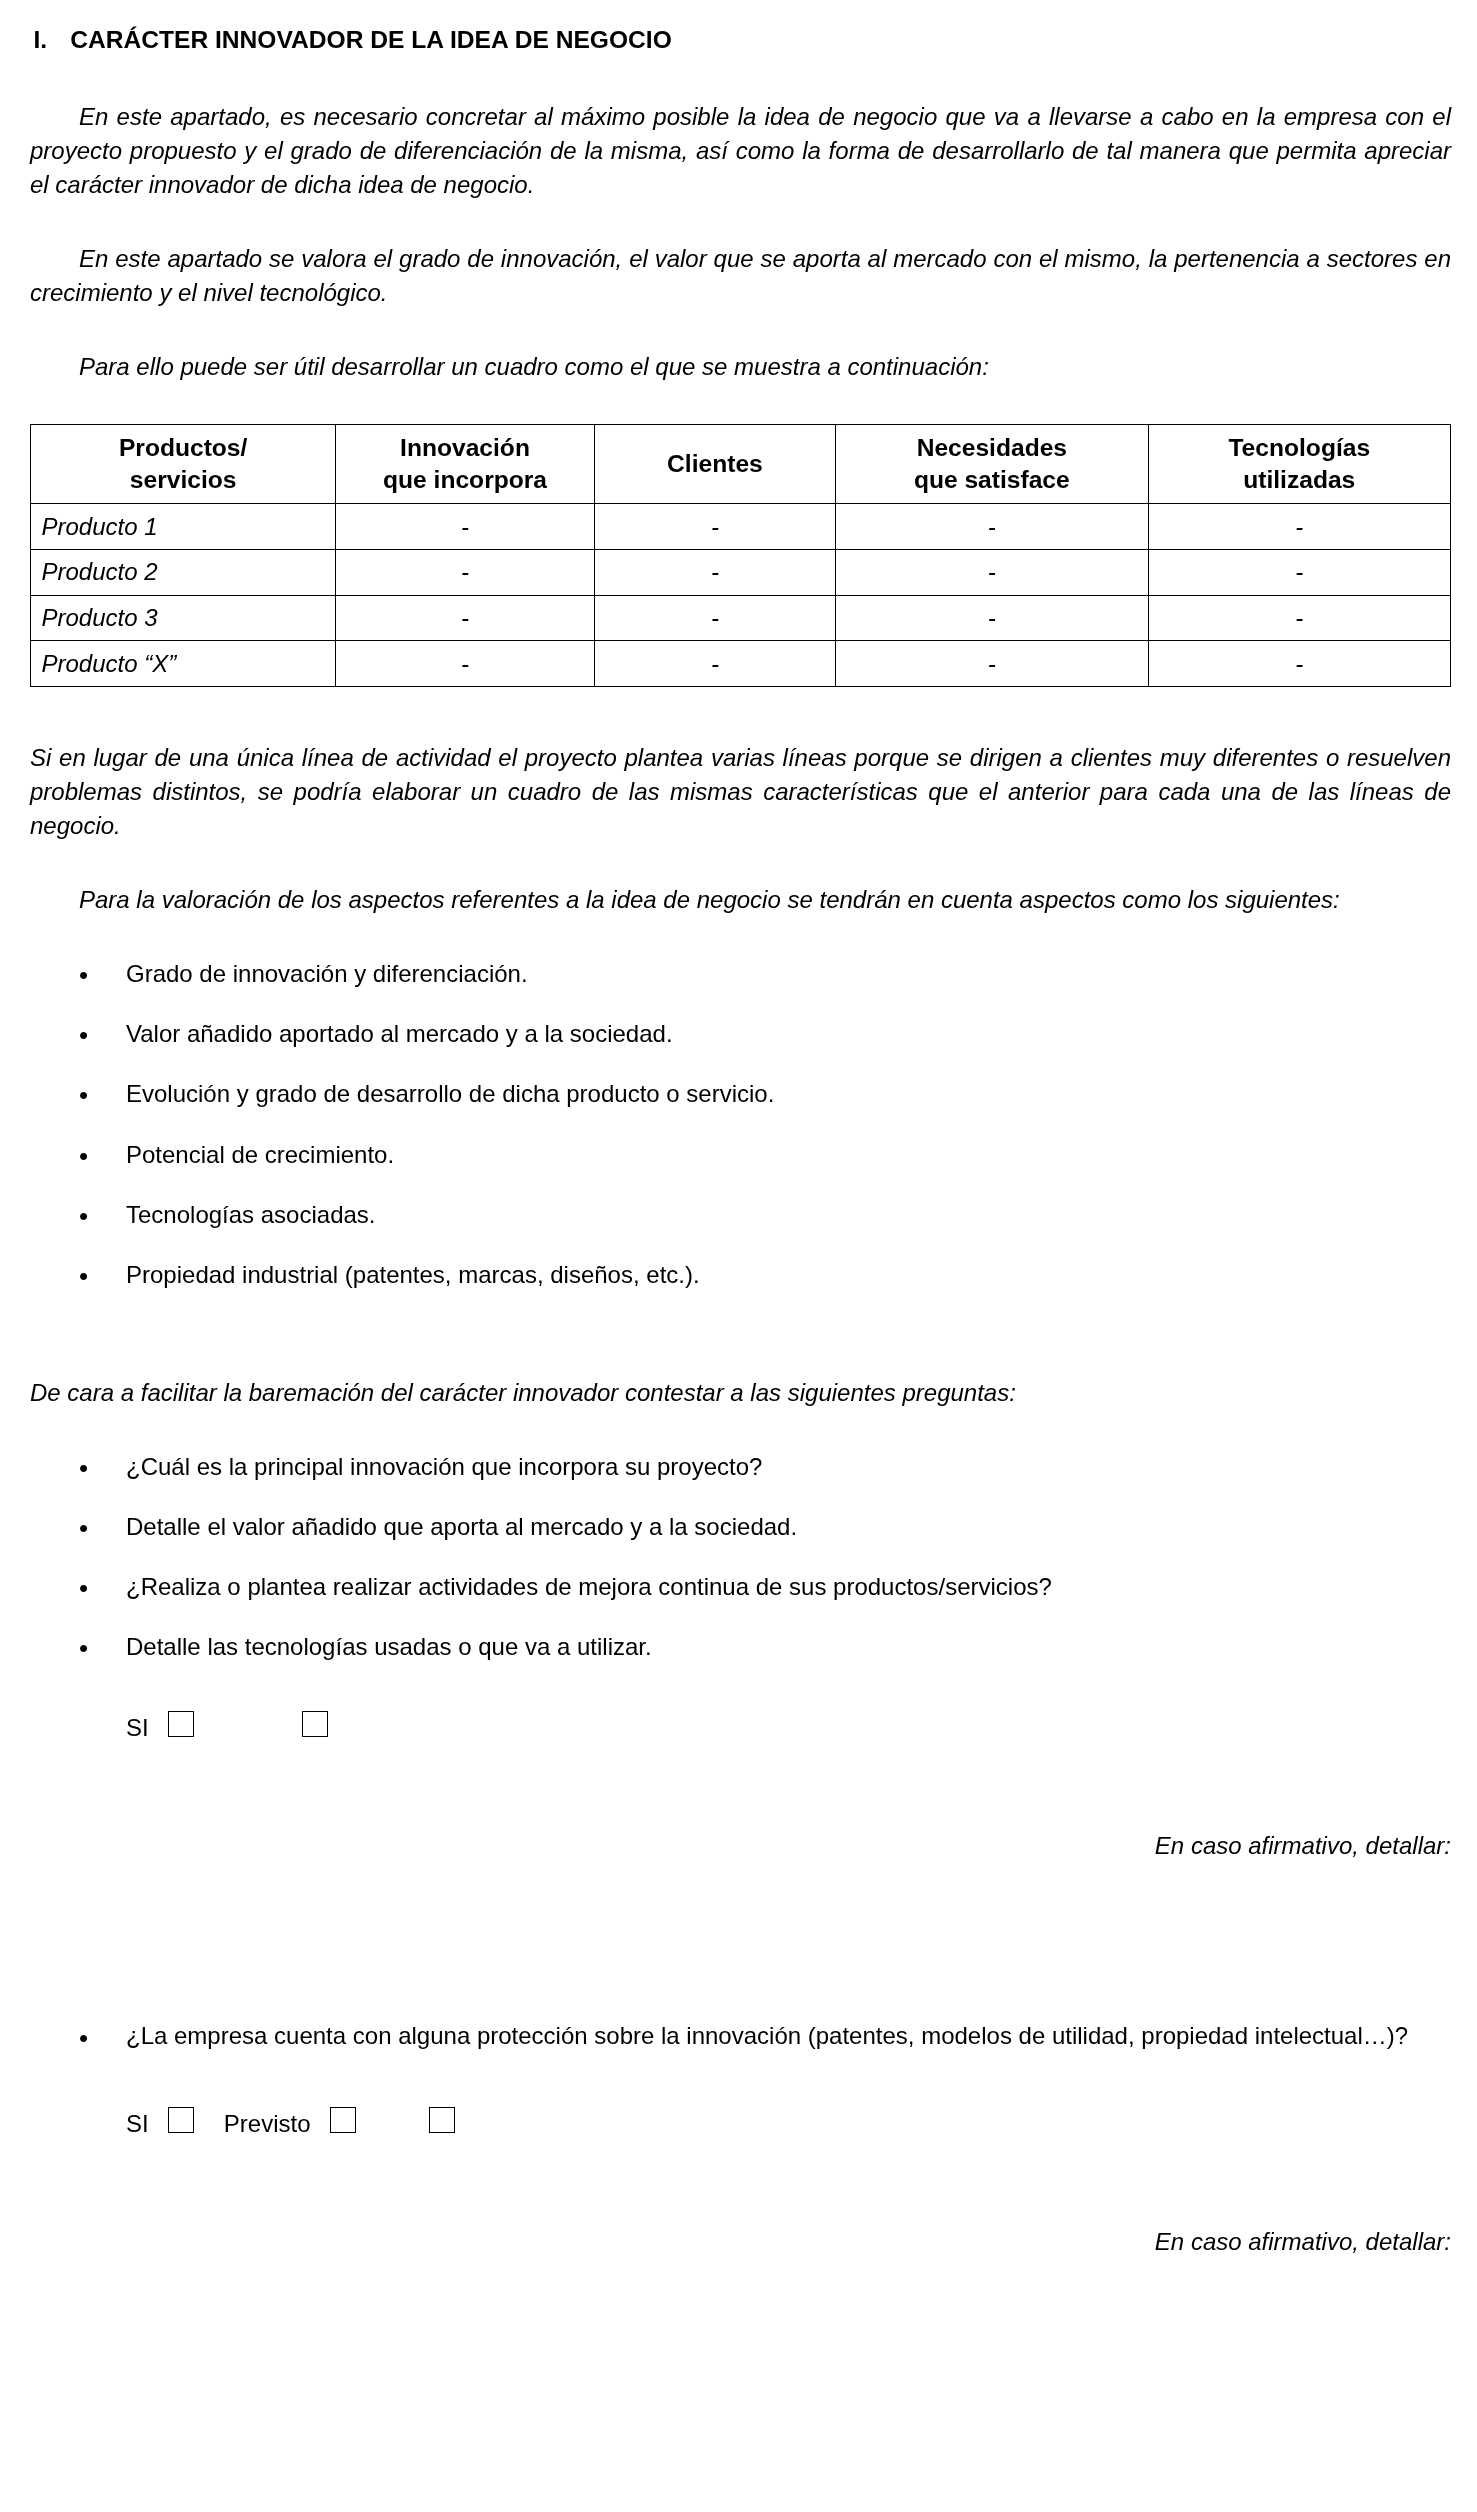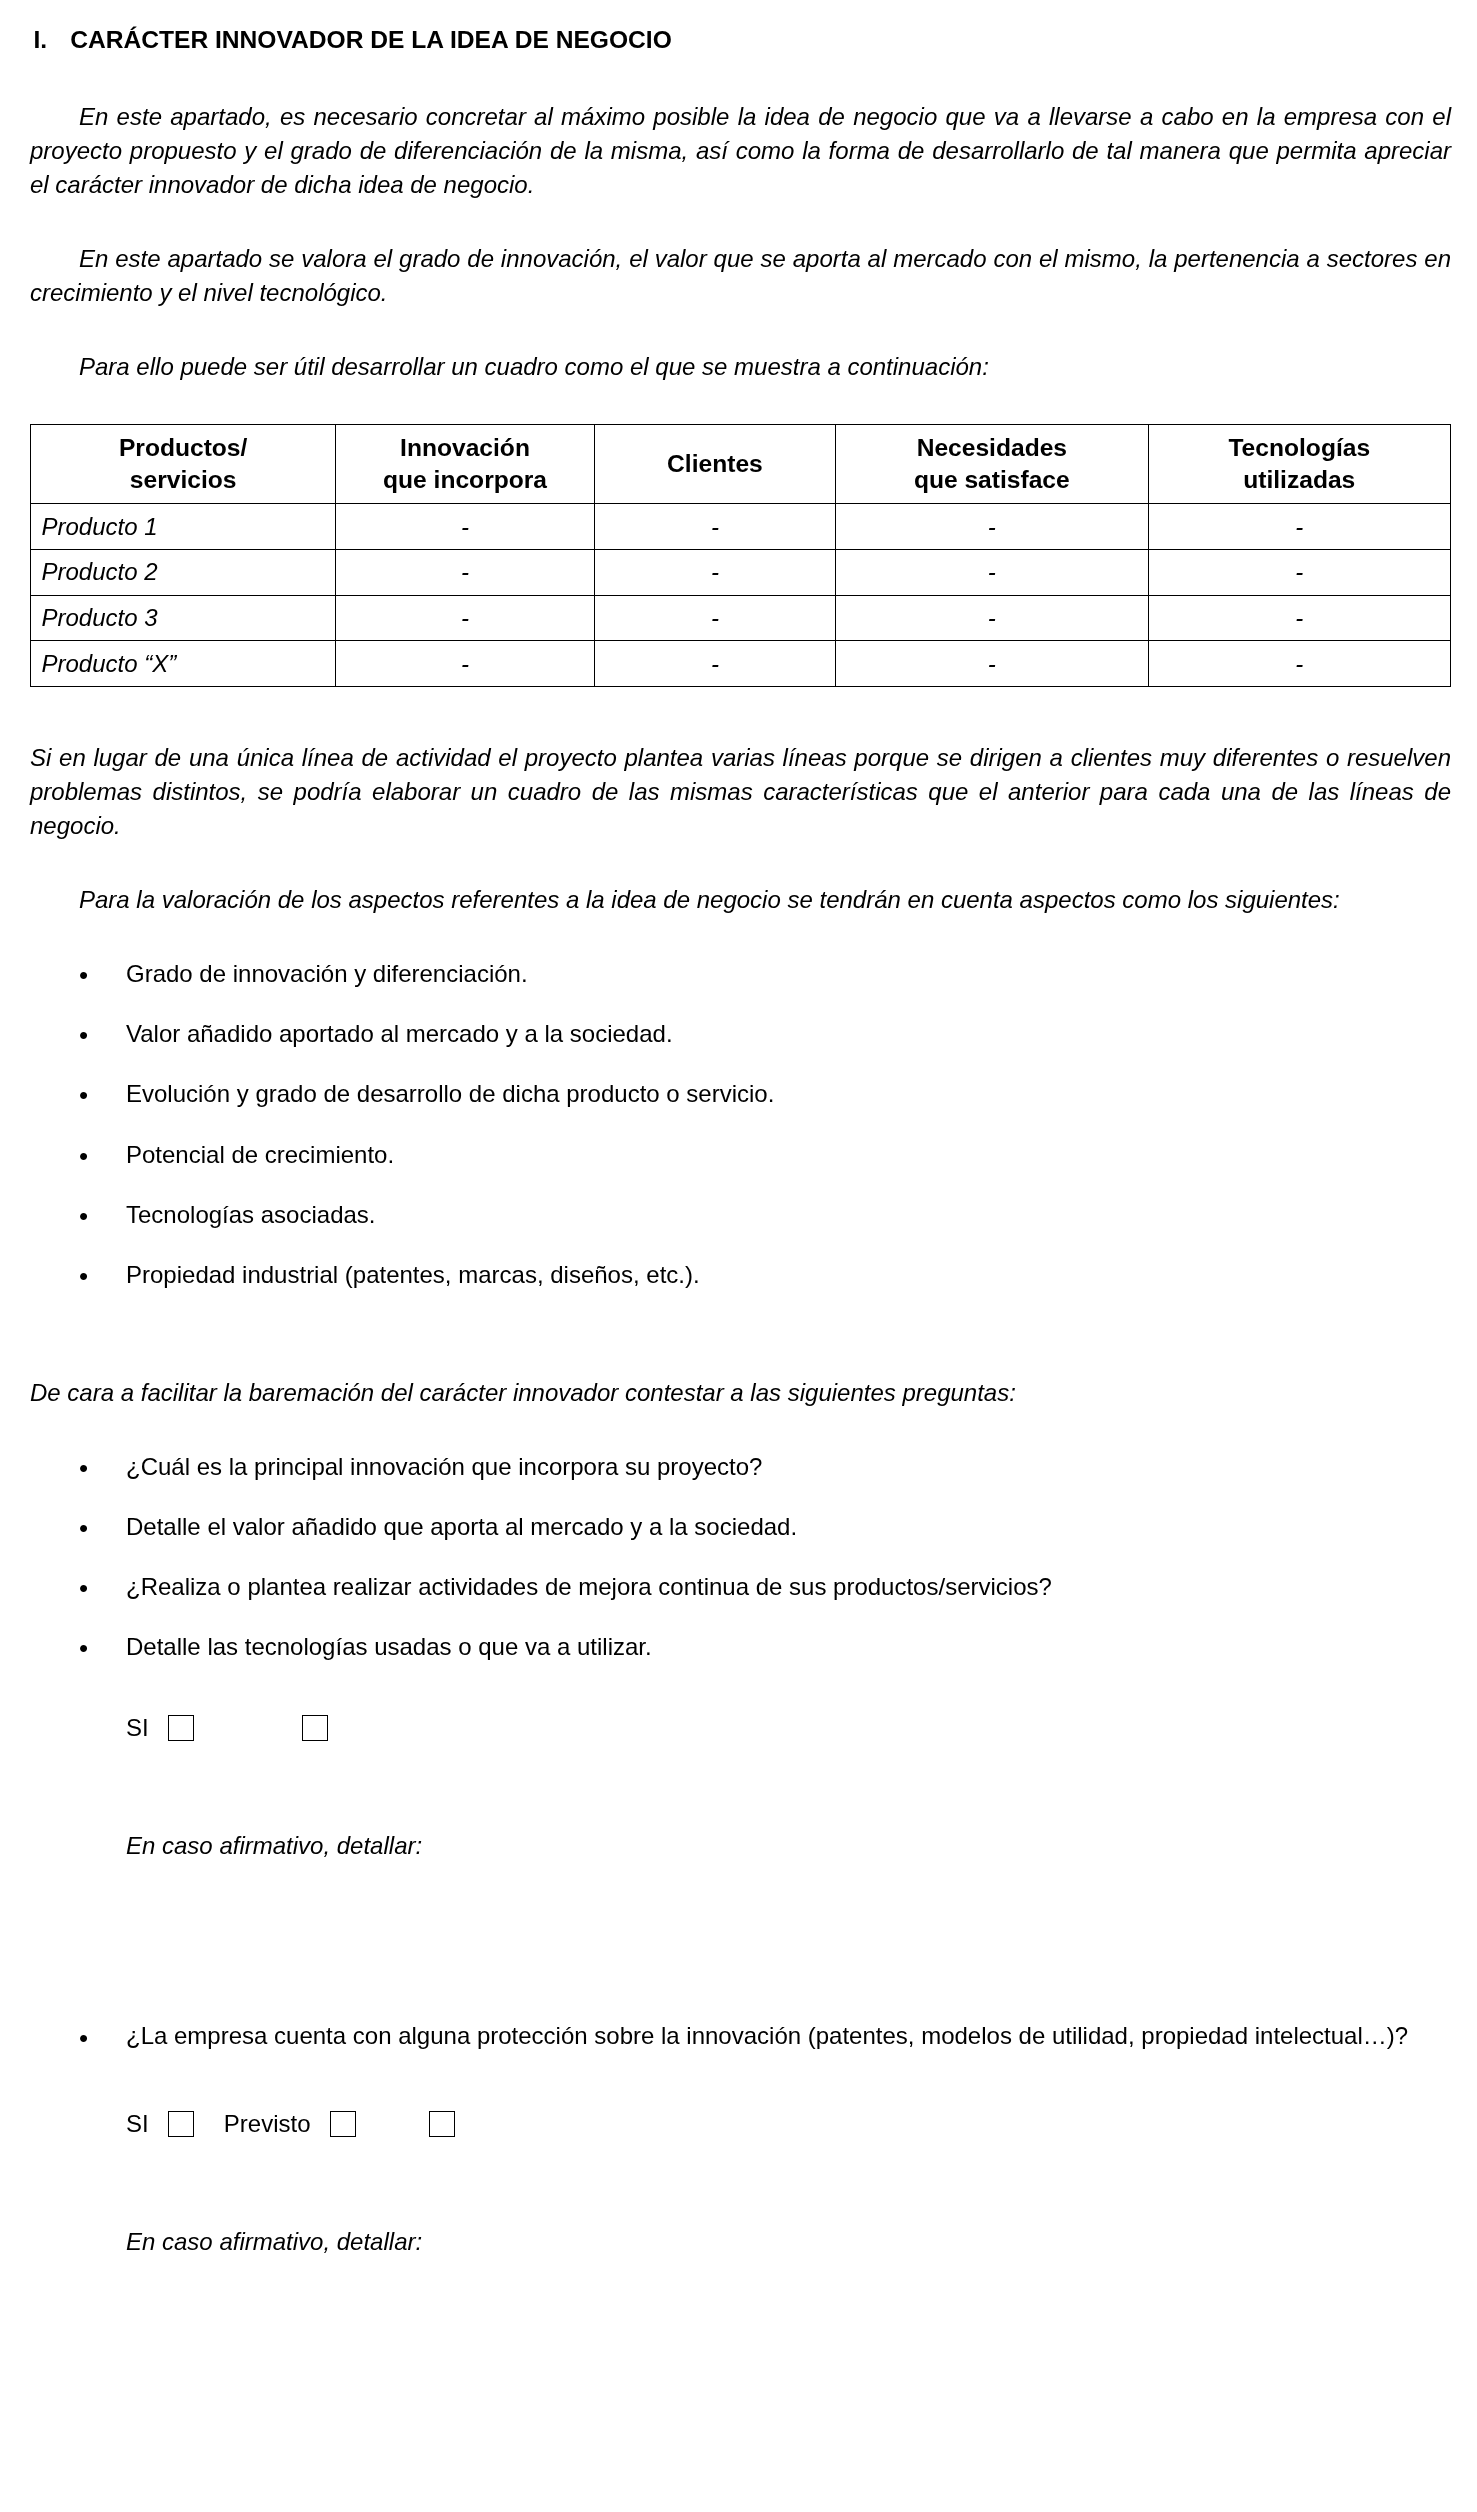--- a/index.html
+++ b/index.html
@@ -64,39 +64,38 @@
     top: 0;
     font-size: 26px;
   }
   ul.bullets.aspects { margin-bottom: 84px; }
   ul.bullets.protection { margin: 149px 0 0 0; }
   ul.bullets.protection li { line-height: 2.0; margin-bottom: 0; }
 
   .check-row {
     margin-left: 96px;
     display: flex;
-    align-items: center;
     gap: 19.3px;
   }
   .check-row.mt-md { margin-top: 47px; }
   .checkbox {
     display: inline-block;
     width: 26px;
     height: 26px;
     border: 1.8px solid #000;
     background: #fff;
     flex: 0 0 auto;
   }
   .cb-gap-lg { margin-left: 89px; }
   .cb-gap-md { margin-left: 54px; }
   .previsto-label { margin-left: 10.5px; }
 
   .detail-prompt {
     margin: 84px 0 0 96px;
-    text-align: left;
+    text-align: right;
   }
 </style>
 </head>
 <body>
 
 <div class="page">
 
   <div class="heading">
     <span>I.</span>
     <span>CARÁCTER INNOVADOR DE LA IDEA DE NEGOCIO</span>

